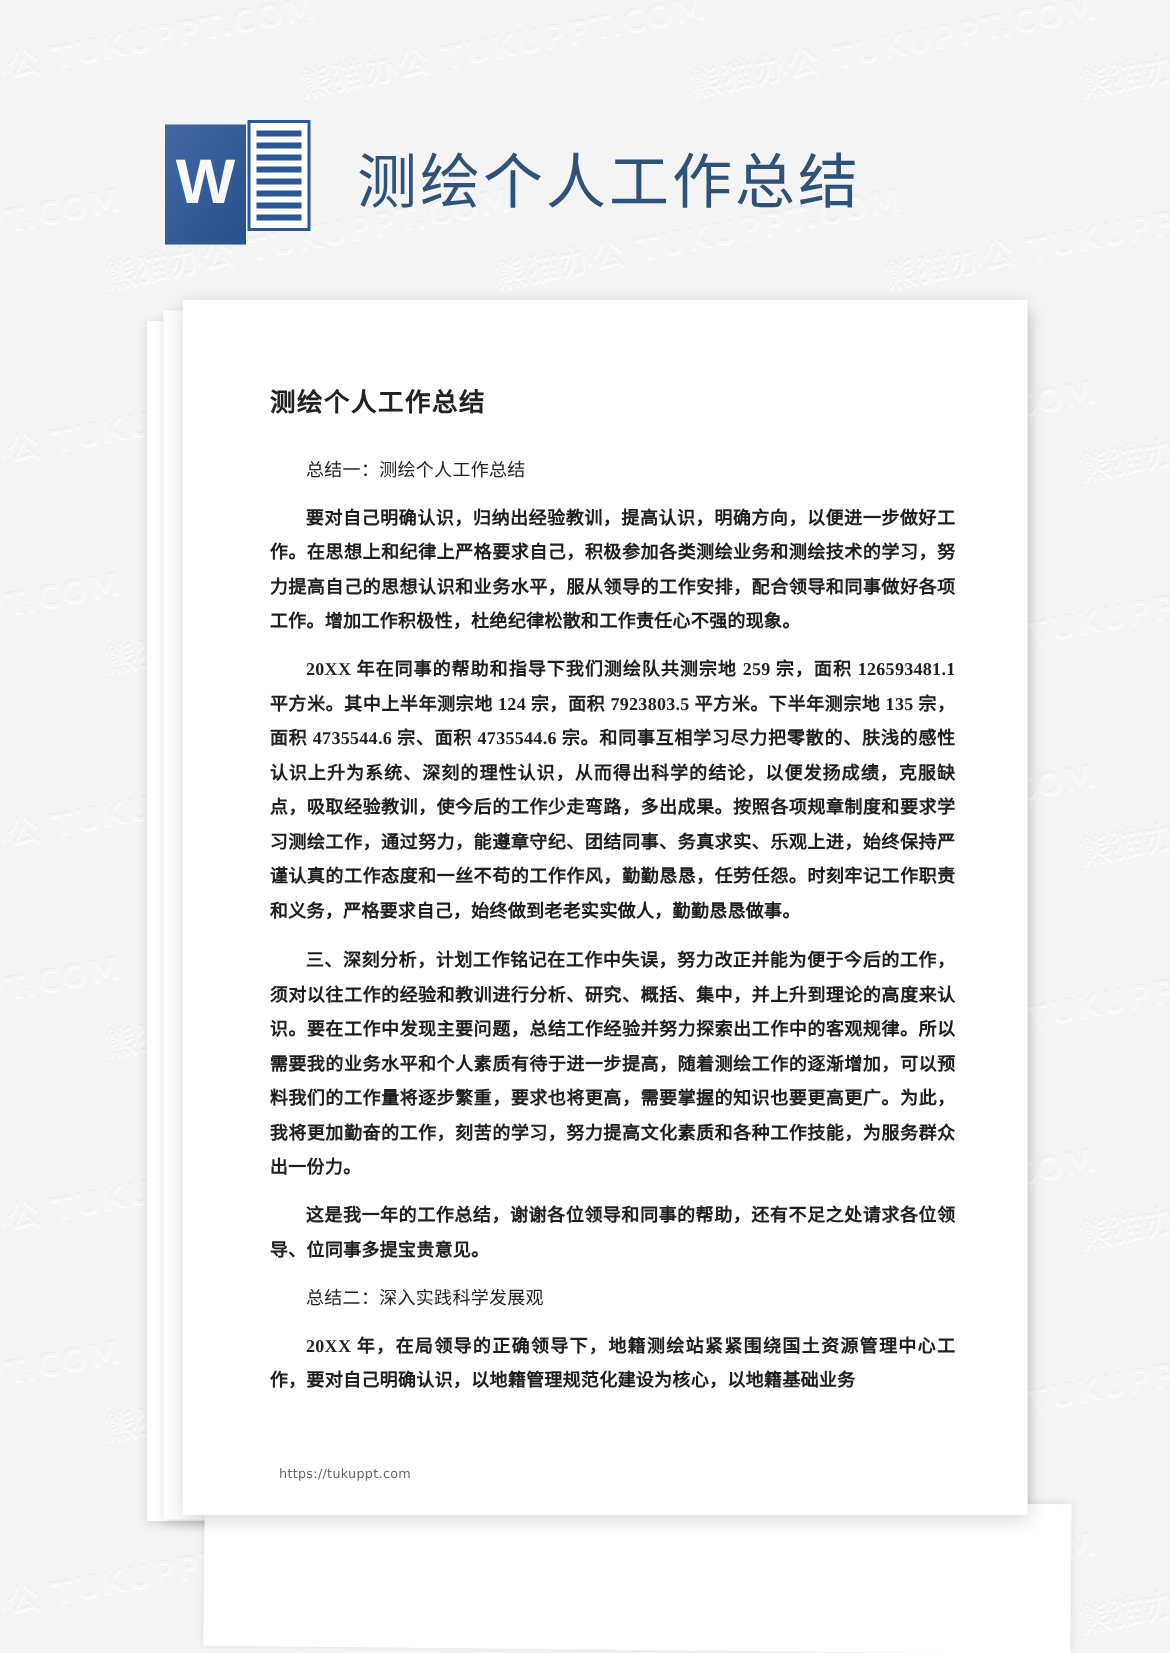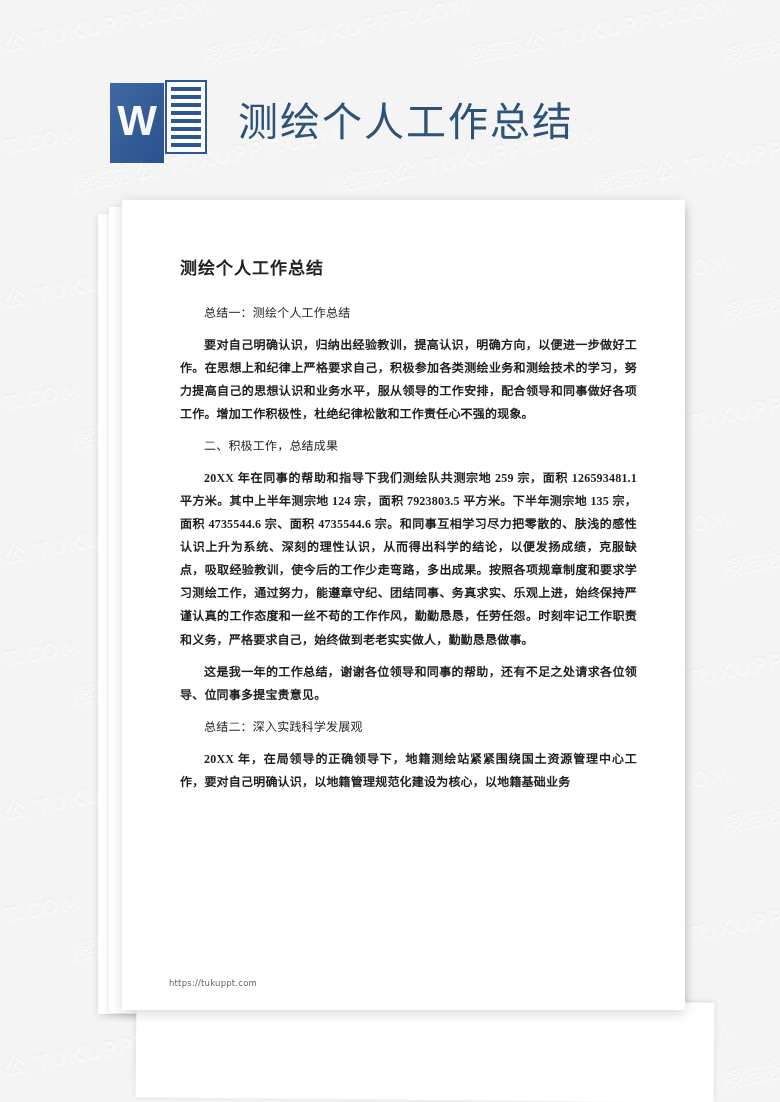--- a/index.html
+++ b/index.html
@@ -183,21 +183,21 @@
     text-align: justify;
     text-justify: inter-ideograph;
     margin: 0 0 9px 0;
     letter-spacing: 0.2px;
     color: #1f1f1f;
   }
   .para.indent { text-indent: 2em; }
   .para.bold { font-weight: 700; }
   #doc-footer-url {
     position: absolute;
-    left: 47px;
+    left: 64px;
     bottom: 22px;
     font-family: "DejaVu Sans", sans-serif;
     font-size: 8.5px;
     color: #666666;
     letter-spacing: 0.2px;
   }
 </style>
 </head>
 <body>
 
@@ -263,20 +263,20 @@
     </div>
   </div>
   <div id="doc-header-title">测绘个人工作总结</div>
 </div>
 
 <div id="doc-content">
   <h1 id="doc-title">测绘个人工作总结</h1>
   <div id="doc-paragraphs">
       <p class="para indent">总结一：测绘个人工作总结</p>
       <p class="para indent bold">要对自己明确认识，归纳出经验教训，提高认识，明确方向，以便进一步做好工作。在思想上和纪律上严格要求自己，积极参加各类测绘业务和测绘技术的学习，努力提高自己的思想认识和业务水平，服从领导的工作安排，配合领导和同事做好各项工作。增加工作积极性，杜绝纪律松散和工作责任心不强的现象。</p>
-      <p class="para indent">二、积极工作，总结成果</p>
       <p class="para indent bold">20XX 年在同事的帮助和指导下我们测绘队共测宗地 259 宗，面积 126593481.1 平方米。其中上半年测宗地 124 宗，面积 7923803.5 平方米。下半年测宗地 135 宗，面积 4735544.6 宗、面积 4735544.6 宗。和同事互相学习尽力把零散的、肤浅的感性认识上升为系统、深刻的理性认识，从而得出科学的结论，以便发扬成绩，克服缺点，吸取经验教训，使今后的工作少走弯路，多出成果。按照各项规章制度和要求学习测绘工作，通过努力，能遵章守纪、团结同事、务真求实、乐观上进，始终保持严谨认真的工作态度和一丝不苟的工作作风，勤勤恳恳，任劳任怨。时刻牢记工作职责和义务，严格要求自己，始终做到老老实实做人，勤勤恳恳做事。</p>
+      <p class="para indent bold">三、深刻分析，计划工作铭记在工作中失误，努力改正并能为便于今后的工作，须对以往工作的经验和教训进行分析、研究、概括、集中，并上升到理论的高度来认识。要在工作中发现主要问题，总结工作经验并努力探索出工作中的客观规律。所以需要我的业务水平和个人素质有待于进一步提高，随着测绘工作的逐渐增加，可以预料我们的工作量将逐步繁重，要求也将更高，需要掌握的知识也要更高更广。为此，我将更加勤奋的工作，刻苦的学习，努力提高文化素质和各种工作技能，为服务群众出一份力。</p>
       <p class="para indent bold">这是我一年的工作总结，谢谢各位领导和同事的帮助，还有不足之处请求各位领导、位同事多提宝贵意见。</p>
       <p class="para indent">总结二：深入实践科学发展观</p>
       <p class="para indent bold">20XX 年，在局领导的正确领导下，地籍测绘站紧紧围绕国土资源管理中心工作，要对自己明确认识，以地籍管理规范化建设为核心，以地籍基础业务</p>
     </div>
   <div id="doc-footer-url">https://tukuppt.com</div>
 </div>
 
 </body></html>

